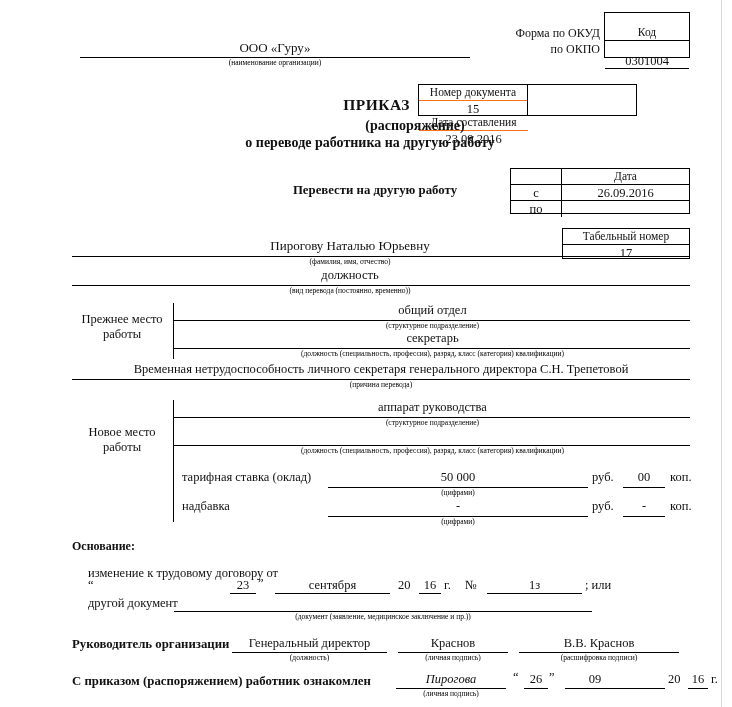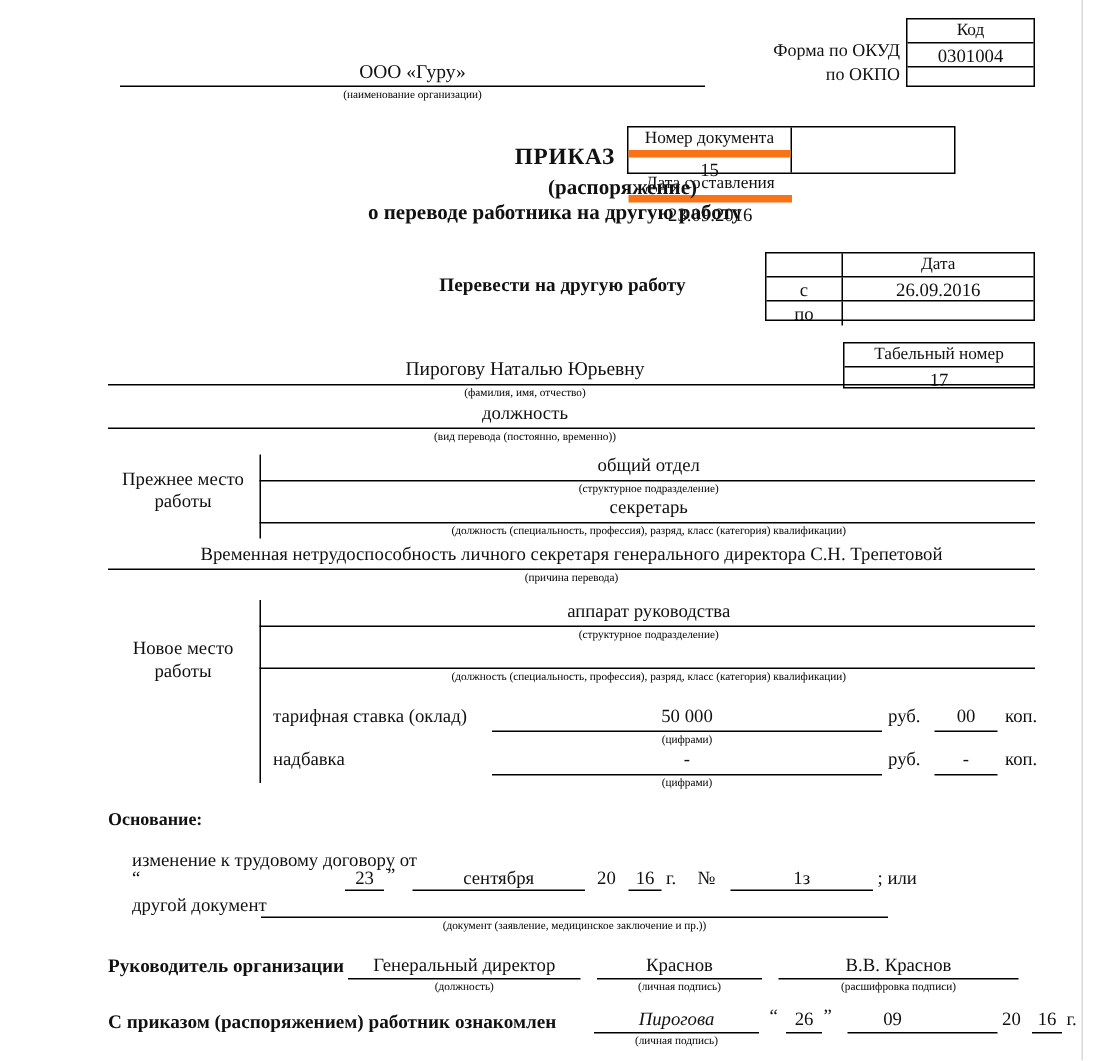--- a/index.html
+++ b/index.html
@@ -27,38 +27,38 @@
   .b{font-weight:bold;}
   .hint{font-size:7.5px;line-height:9px;text-align:center;color:#000;}
 
   
   .box{border:1px solid #000;box-sizing:border-box;}
   .tbl-head{font-size:11.5px;line-height:15px;text-align:center;}
   .tbl-val{font-size:12.5px;line-height:16px;text-align:center;}
 
   
   #code-table{left:604px;top:12px;width:86px;height:46px;}
-  #code-table .r{height:15px;border-bottom:1px solid #000;}
+  #code-table .r{height:15px;border-bottom:1px solid #000;margin-top:12px;}
   #code-table .r.last{border-bottom:none;height:16px;}
 
   
   #okud-label{left:430px;top:26px;width:170px;font-size:12px;line-height:14px;text-align:right;}
   #okpo-label{left:430px;top:42px;width:170px;font-size:12px;line-height:14px;text-align:right;}
 
   
   #org-name{left:80px;top:40px;width:390px;font-size:13px;line-height:15px;text-align:center;}
   #org-rule{left:80px;top:57px;width:390px;border-bottom:1px solid #000;height:0;}
   #org-hint{left:80px;top:58px;width:390px;}
 
   
   #doc-table{left:418px;top:84px;width:219px;height:32px;}
   #doc-table .c{float:left;height:100%;box-sizing:border-box;}
   #doc-table .c1{width:109px;border-right:1px solid #000;}
   #doc-table .c2{width:109px;}
-  #doc-table .h{height:15px;border-bottom:5px solid #f97316;}
+  #doc-table .h{height:15px;border-bottom:1px solid #f97316;}
 
   #prikaz{left:300px;top:96px;width:110px;font-size:15.5px;line-height:18px;text-align:right;letter-spacing:.5px;}
   #rasporyazhenie{left:250px;top:117px;width:330px;font-size:14px;line-height:17px;text-align:center;}
   #order-subject{left:160px;top:134px;width:420px;font-size:14px;line-height:17px;text-align:center;}
 
   
   #transfer-label{left:250px;top:182px;width:250px;font-size:12.8px;line-height:16px;text-align:center;}
   #date-table{left:510px;top:168px;width:180px;height:46px;}
   #date-table .row{height:15px;border-bottom:1px solid #000;}
   #date-table .row.last{border-bottom:none;height:16px;}

